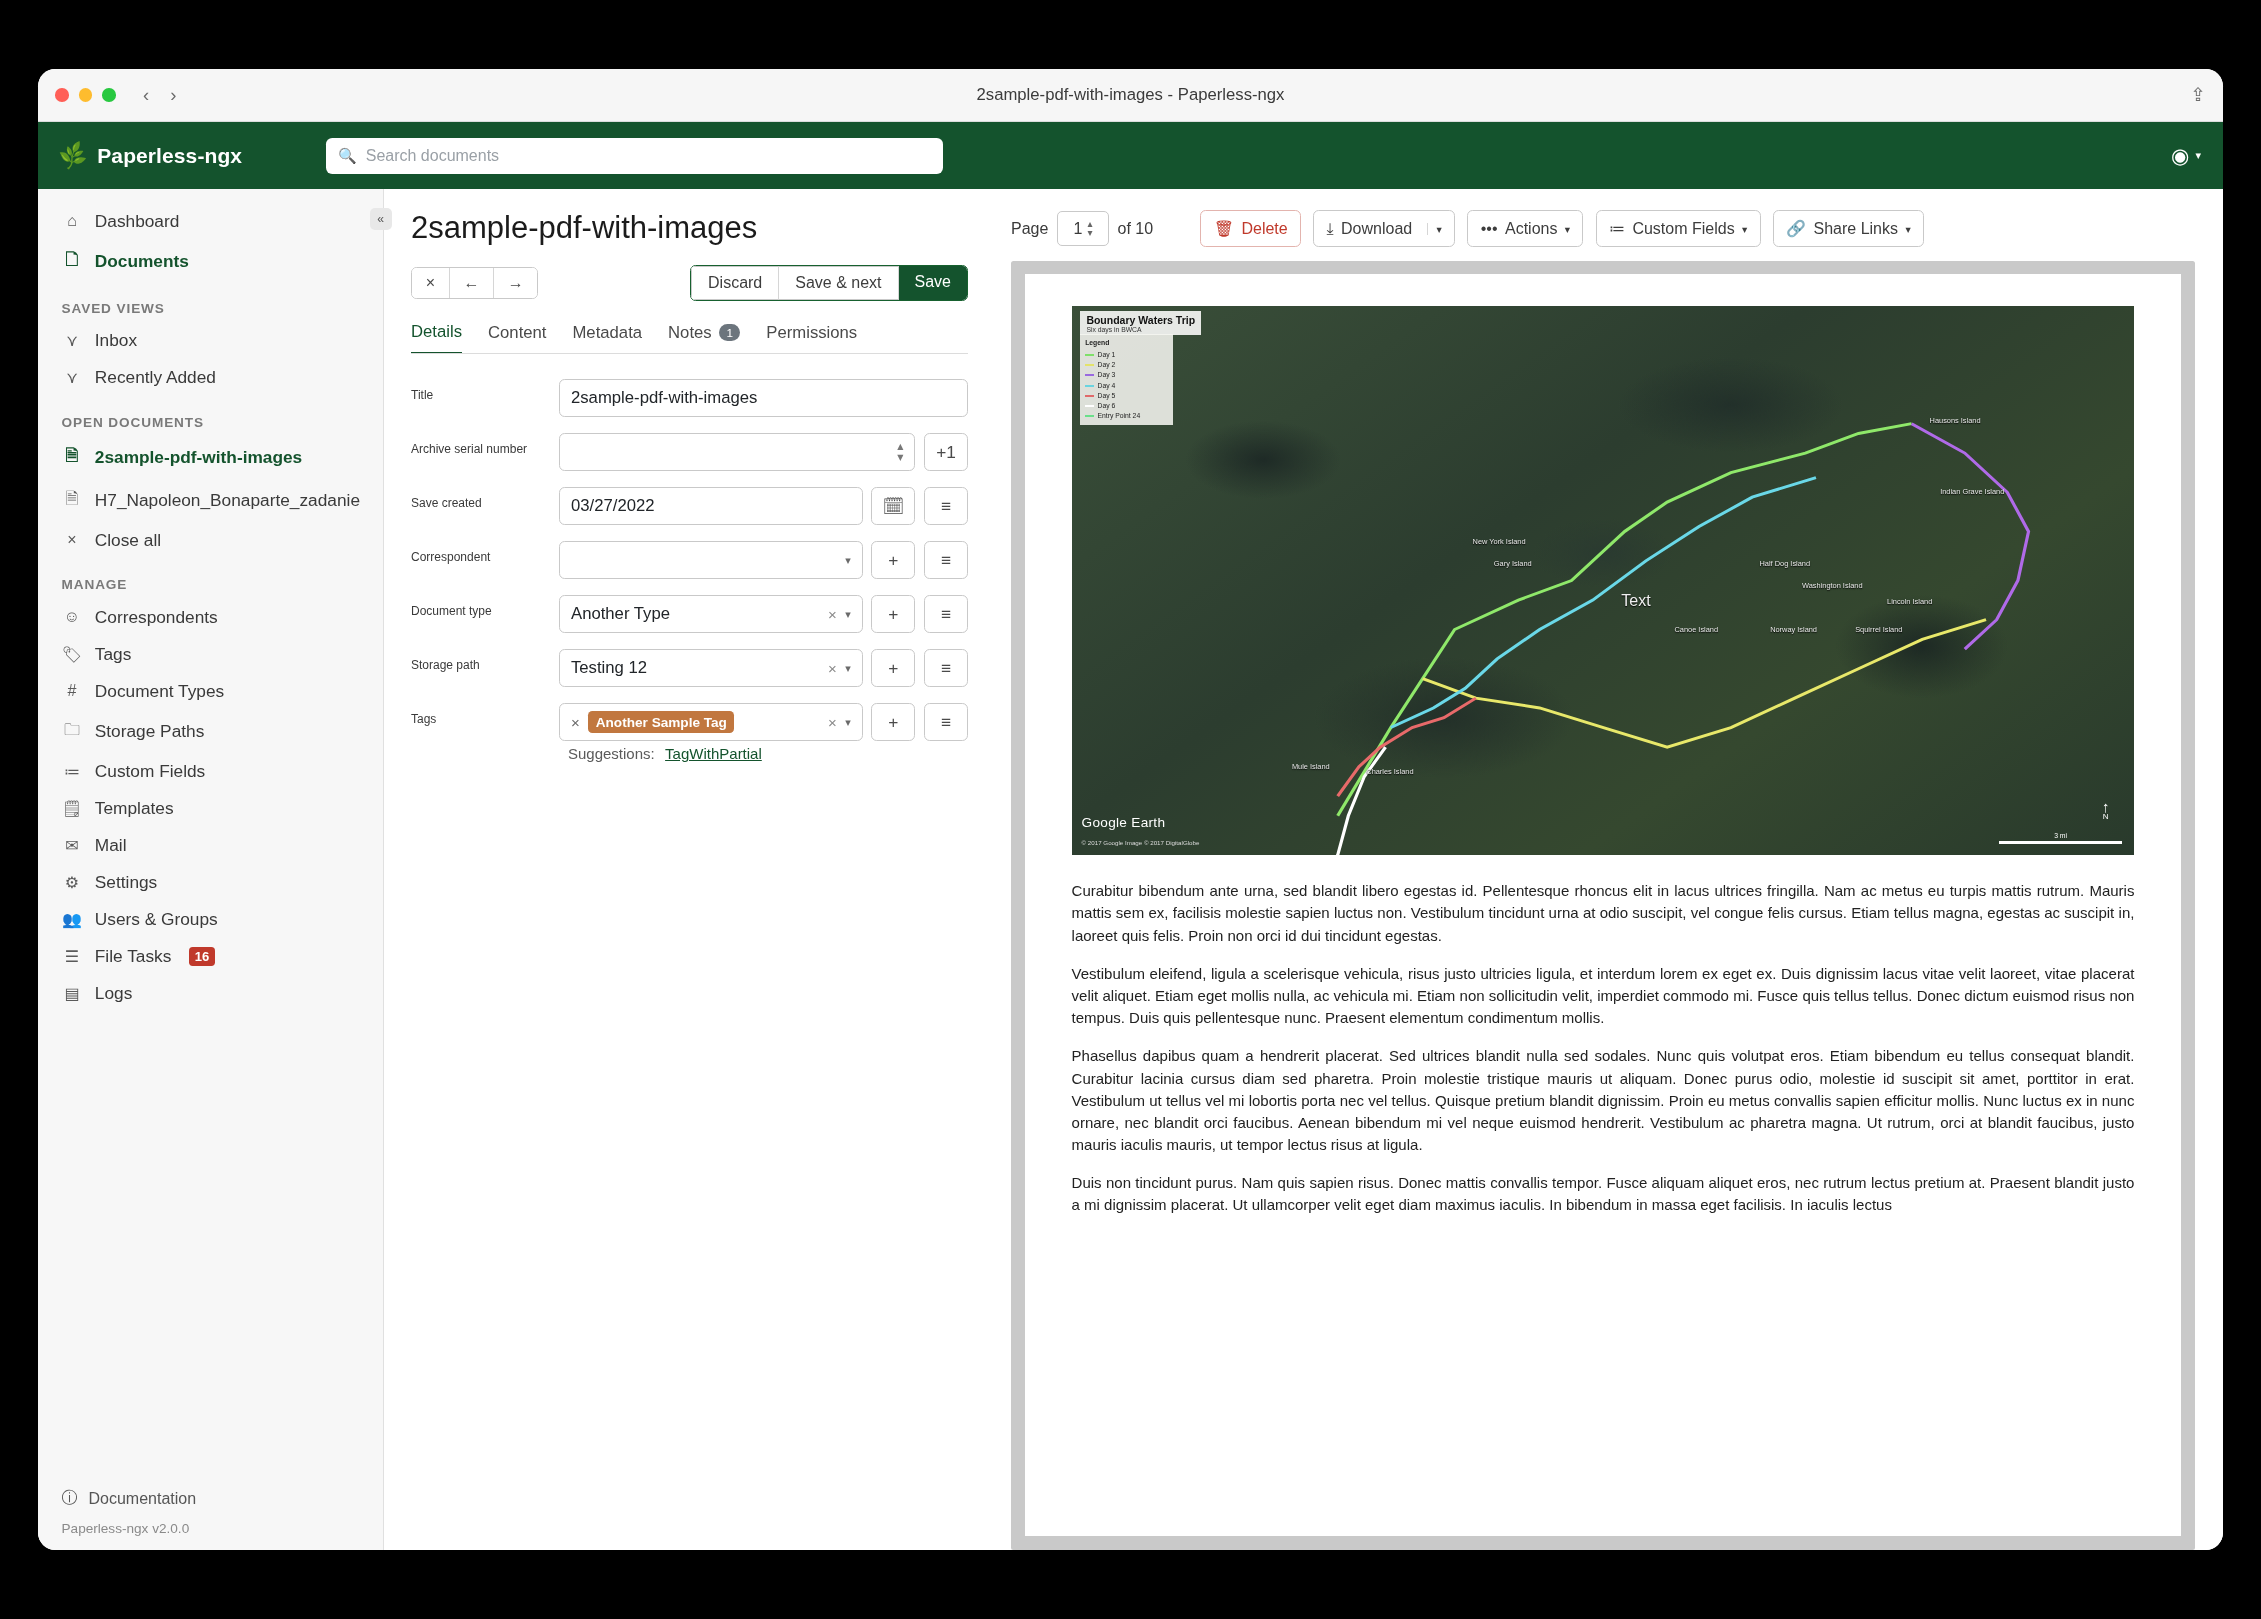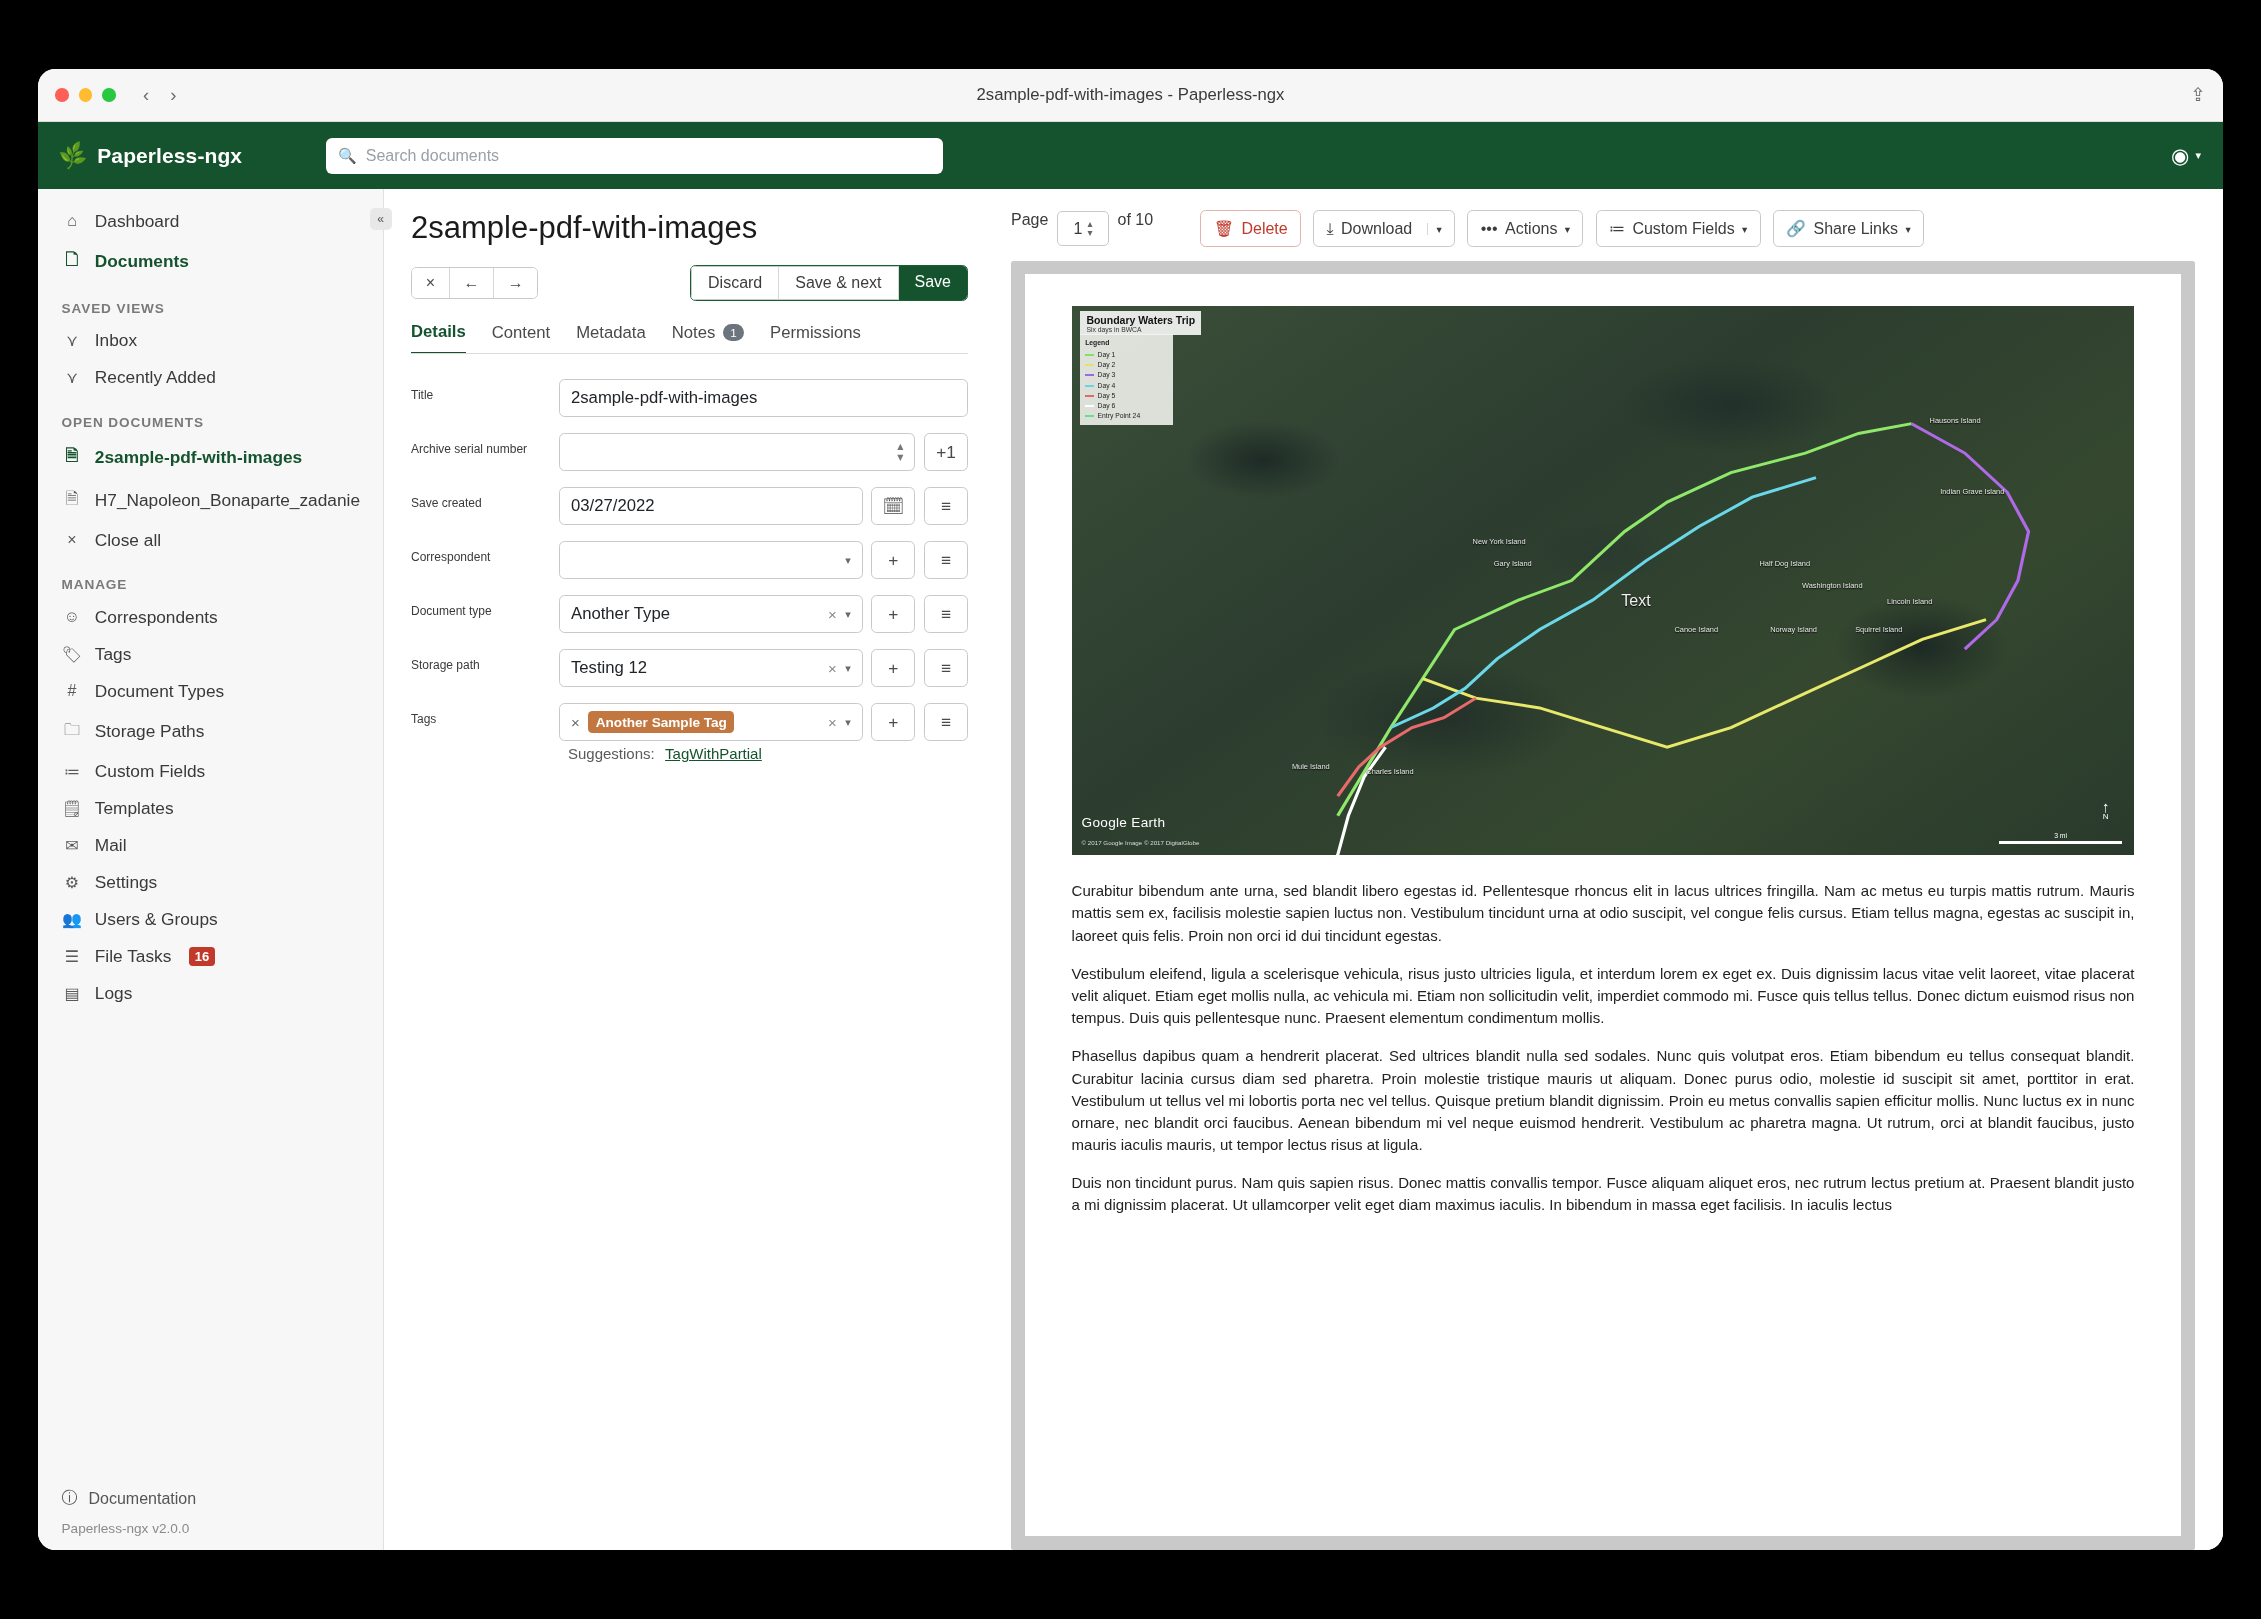--- a/index.html
+++ b/index.html
@@ -121,21 +121,21 @@
   }
   .btn-group > div:last-child { border-right: none; }
   .save-group { margin-left: auto; display: flex; border-radius: 5.6px; overflow: hidden; border: 0.6px solid #17612f; }
   .save-group > div { padding: 7.4px 16px; font-size: 16px; }
   .sg-discard { background: #fff; color: #3d3d3d; border-right: 0.6px solid #d6d6d6; border-left: 0.6px solid #c9c9c9; border-top: 0.6px solid #c9c9c9; border-bottom: 0.6px solid #c9c9c9; }
   .sg-savenext { background: #fff; color: #3d3d3d; border-right: 0.6px solid #d6d6d6; border-top: 0.6px solid #c9c9c9; border-bottom: 0.6px solid #c9c9c9;}
   .sg-save { background: #14532d; color: #fff; }
 
   .tabs { display: flex; gap: 26px; border-bottom: 0.6px solid #dcdcdc; margin-bottom: 25px; }
   .tab { font-size: 16.7px; color: #4a4a4a; padding-bottom: 10px; display: flex; align-items: center; gap: 7.4px; }
-  .tab.active { color: #14532d; font-weight: 700; border-bottom: 1.9px solid #14532d; }
+  .tab.active { color: #14532d; font-weight: 400; border-bottom: 1.9px solid #14532d; }
   .tab .pill { background: #6c757d; color: #fff; font-size: 11.7px; border-radius: 617px; padding: 1.9px 7.4px; }
 
   .field { display: flex; align-items: flex-start; margin-bottom: 16px; }
   .field-label { width: 148px; flex: 0 0 148px; font-size: 12px; color: #3a3a3a; padding-top: 8.6px; line-height: 1.25; }
   .field-ctrl { flex: 1; display: flex; gap: 8.6px; }
   .input {
     flex: 1; height: 38px; border: 0.6px solid #c9c9c9; border-radius: 5.6px;
     background: #fff; display: flex; align-items: center; padding: 0 11px;
     font-size: 16.7px; color: #212529; position: relative;
   }
@@ -154,21 +154,21 @@
   .tag-x { color: #6a6a6a; font-size: 15px; margin-right: 8.6px; }
   .suggest { font-size: 15px; color: #5a5a5a; margin: 3.7px 0 0 157px; }
   .suggest a { color: #14532d; text-decoration: underline; margin-left: 6.2px; }
 
   
   .preview { flex: 1; display: flex; flex-direction: column; min-width: 0; background: #fff; }
   .preview-toolbar {
     display: flex; align-items: center; gap: 12.3px;
     padding: 21px 28px 13.6px 16px;
   }
-  .pager { display: flex; align-items: flex-start; gap: 8.6px; font-size: 16px; color: #3a3a3a; }
+  .pager { display: flex; align-items: center; gap: 8.6px; font-size: 16px; color: #3a3a3a; }
   .pagenum {
     width: 52px; height: 35px; border: 0.6px solid #c9c9c9; border-radius: 5px;
     background: #fff; display: flex; align-items: center; justify-content: center; font-size: 16px;
   }
   .pagenum .arrows { margin-left: 5px; font-size: 10px; line-height: .85; color: #666; }
   .tb-btn {
     height: 37px; border: 0.6px solid #c9c9c9; border-radius: 5.6px; background: #fff;
     display: flex; align-items: center; gap: 7.4px; padding: 0 12.3px;
     font-size: 16px; color: #3d3d3d;
   }

